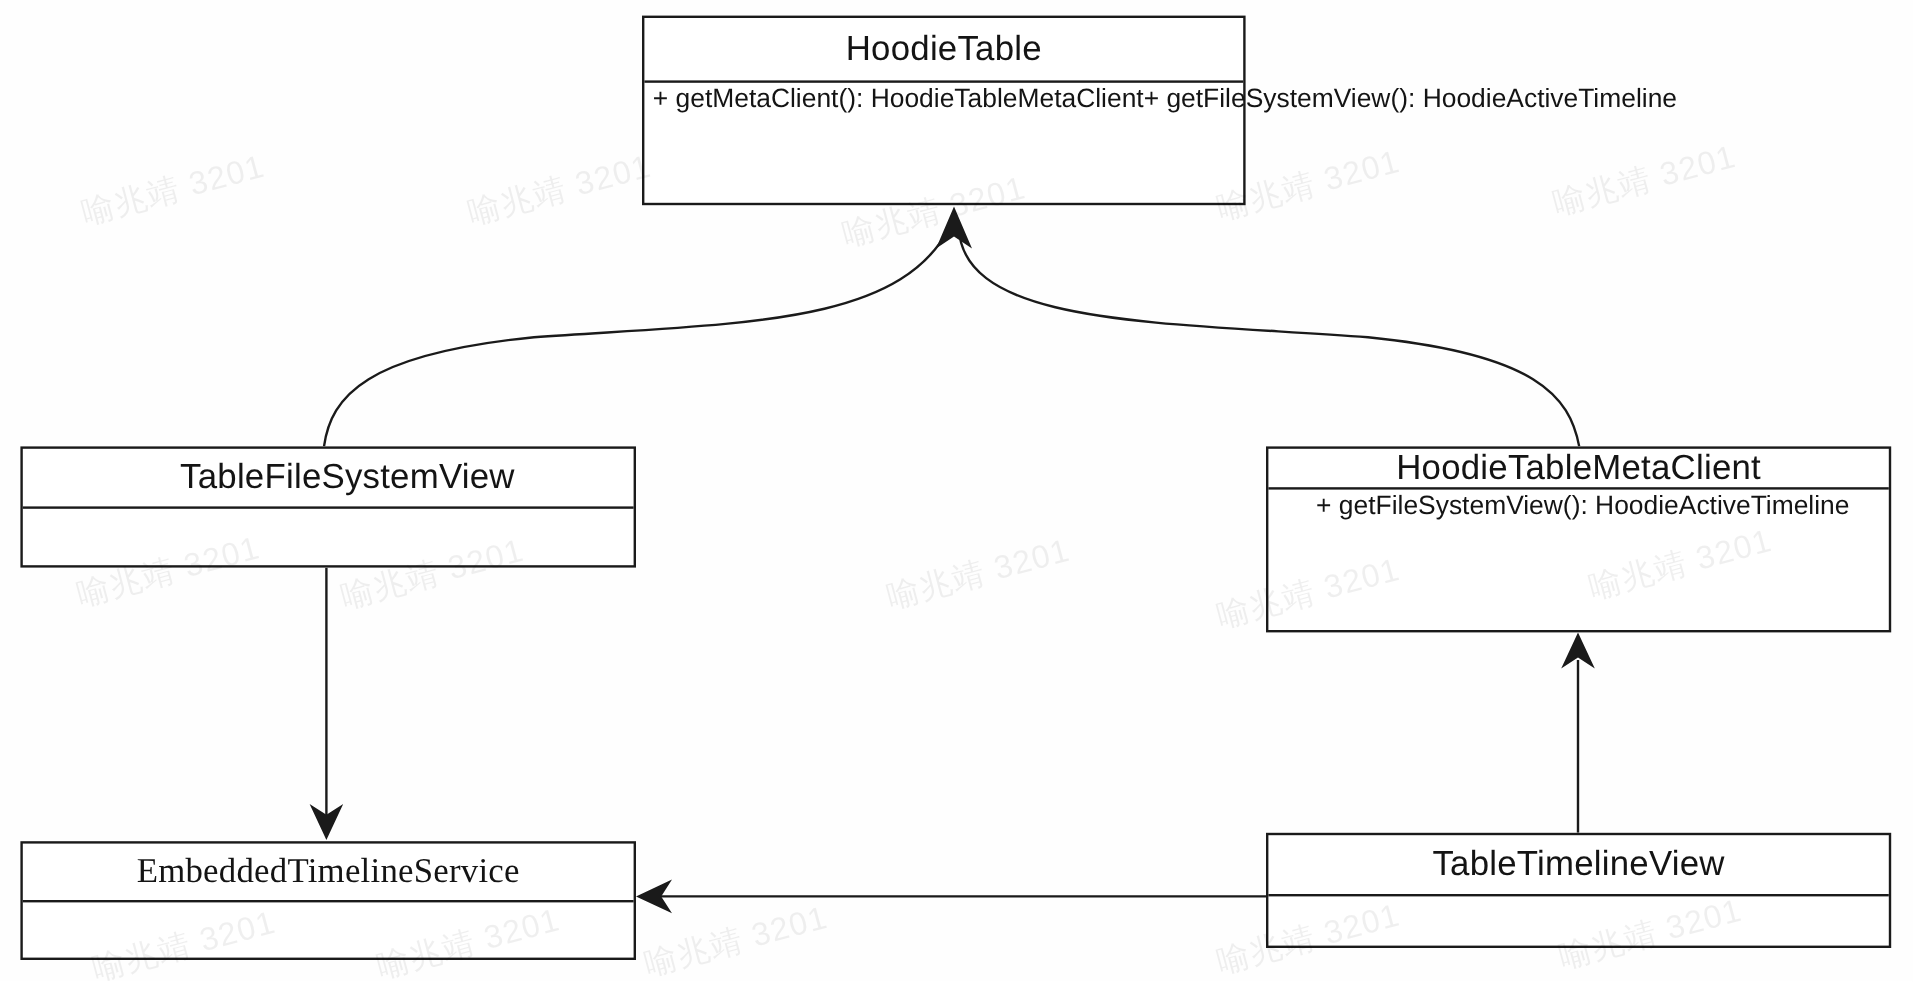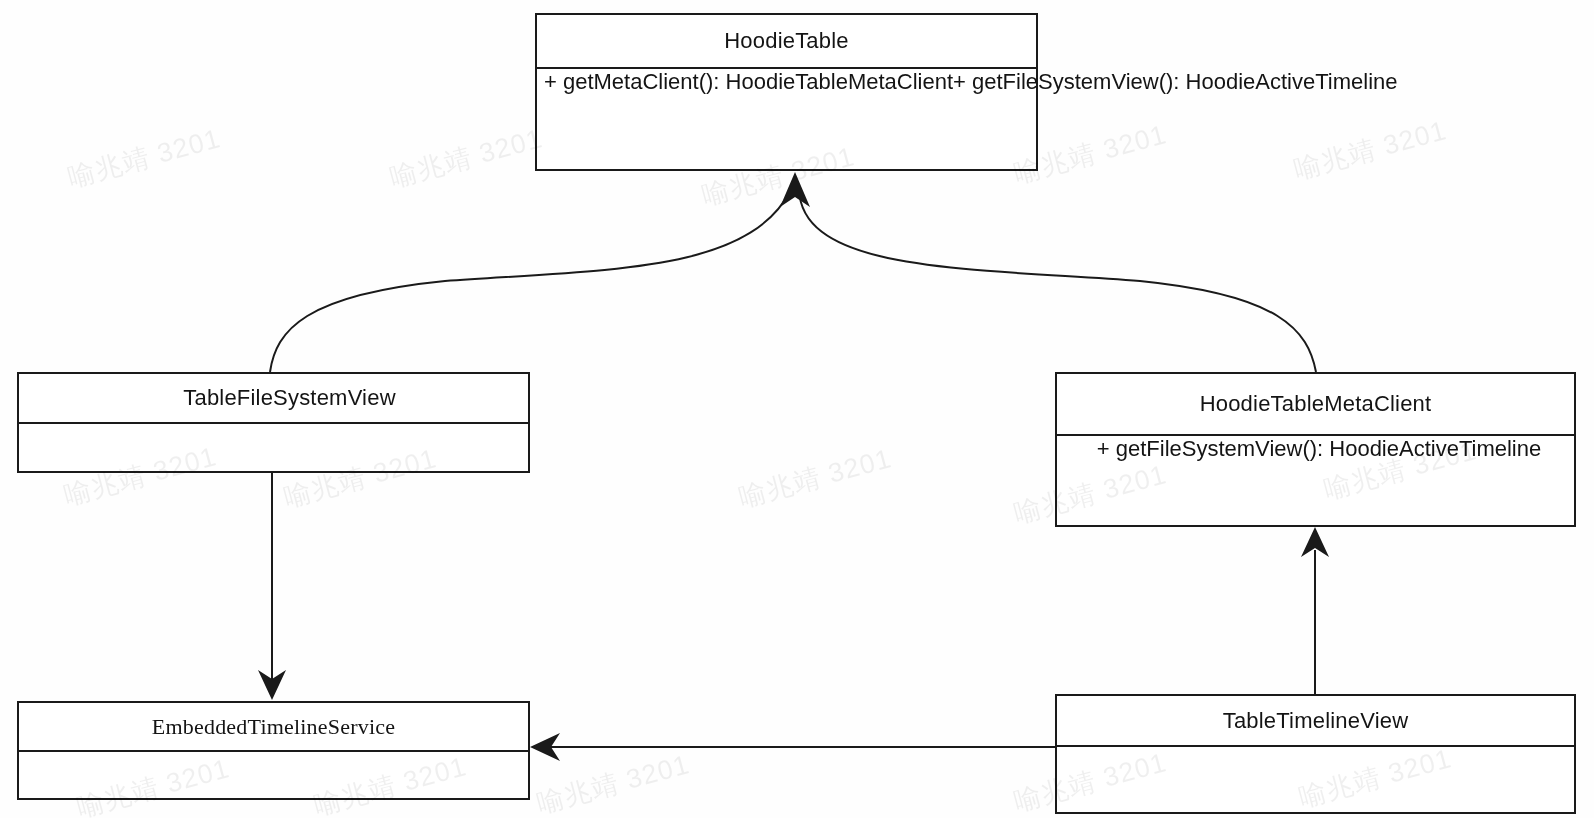--- a/index.html
+++ b/index.html
@@ -29,45 +29,45 @@
     z-index: 2;
     display: flex;
     flex-direction: column;
   }
   .class-title {
     box-sizing: border-box;
     border-bottom: 2px solid #1a1a1a;
     display: flex;
     align-items: center;
     justify-content: center;
-    font-size: 22px;
+    font-size: 29px;
     letter-spacing: 0.2px;
     white-space: nowrap;
   }
   .class-methods {
     flex: 1;
     display: flex;
     flex-direction: row;
     justify-content: space-around;
     padding-left: 7px;
   }
   .class-method {
     font-size: 22px;
     white-space: nowrap;
   }
   
   #box-hoodietable            { left: 535px;  top: 13px;  width: 503px; height: 158px; }
   #box-hoodietable .class-title { height: 54px; }
   #box-tablefilesystemview    { left: 17px;   top: 372px; width: 513px; height: 101px; }
   #box-tablefilesystemview .class-title { height: 50px; padding-left: 32px; }
   #box-hoodietablemetaclient  { left: 1055px; top: 372px; width: 521px; height: 155px; }
-  #box-hoodietablemetaclient .class-title { height: 62px; }
+  #box-hoodietablemetaclient .class-title { height: 34px; }
   #box-embeddedtimelineservice{ left: 17px;   top: 701px; width: 513px; height: 99px; font-family: Liberation Serif, serif; }
   #box-embeddedtimelineservice .class-title { height: 49px; }
-  #box-tabletimelineview      { left: 1055px; top: 694px; width: 521px; height: 120px; }
+  #box-tabletimelineview      { left: 1055px; top: 694px; width: 521px; height: 96px; }
   #box-tabletimelineview .class-title { height: 51px; }
 
   .watermark {
     position: absolute;
     z-index: 3;
     font-size: 27px;
     letter-spacing: 1px;
     color: rgba(0, 0, 0, 0.062);
     transform: rotate(-15deg);
     transform-origin: center center;

